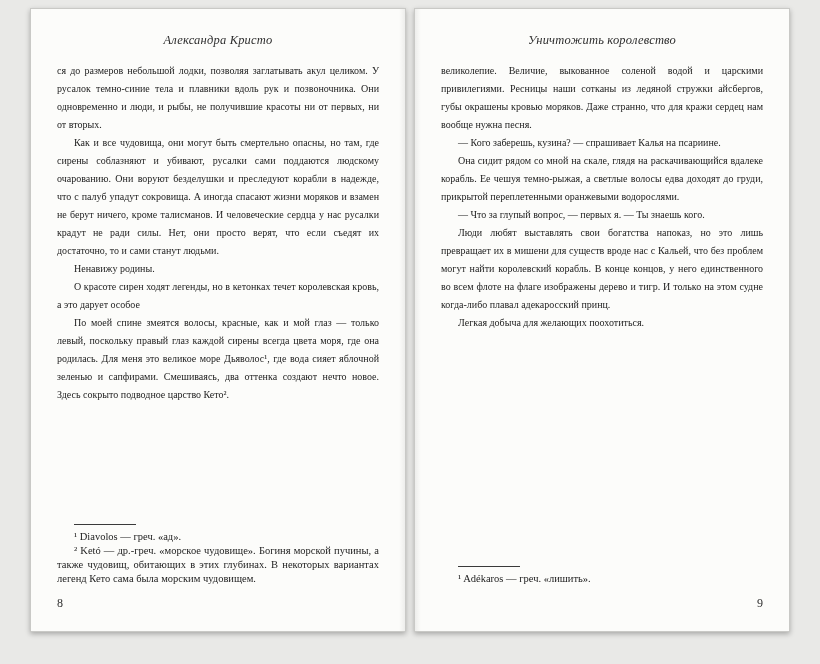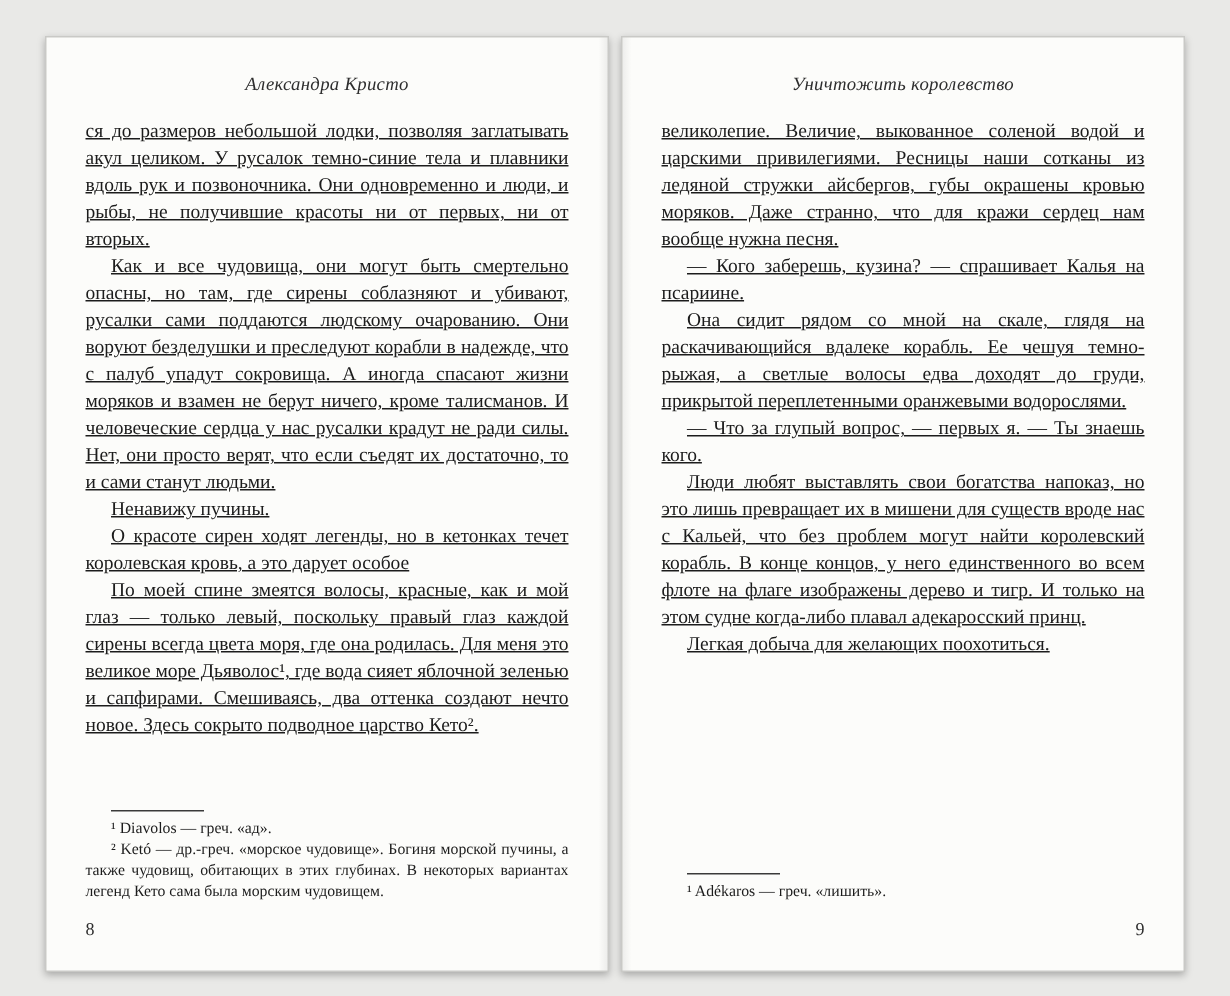--- a/index.html
+++ b/index.html
@@ -6,21 +6,21 @@
   html, body { width: 820px; height: 664px; }
   body {
     background: #e9e9e7;
     font-family: "Liberation Serif", "DejaVu Serif", serif;
     overflow: hidden;
   }
   .spread {
     display: flex;
     justify-content: center;
     gap: 8px;
-    padding-top: 24px;
+    padding-top: 8px;
   }
   .page {
     width: 376px;
     height: 624px;
     background: #fcfcfa;
     border: 1px solid #c9c9c6;
     box-shadow: 0 2px 5px rgba(0,0,0,0.28);
     padding: 24px 26px 20px;
     display: flex;
     flex-direction: column;
@@ -44,25 +44,24 @@
   }
   .running-head {
     text-align: center;
     font-style: italic;
     font-size: 12.5px;
     color: #2e2e2e;
     letter-spacing: 0.2px;
     margin-bottom: 14px;
   }
   .body-text {
-    font-size: 13px;
+    font-size: 10px;
     line-height: 18px;
     color: #1c1c1c;
     text-align: justify;
-    text-decoration: underline;
   }
   .body-text p { text-indent: 17px; }
   .body-text p.noindent { text-indent: 0; }
   .footnotes {
     margin-top: auto;
     font-size: 10.5px;
     line-height: 14px;
     color: #1c1c1c;
     text-align: justify;
   }
@@ -82,21 +81,21 @@
 </head>
 <body>
 
 <div class="spread">
 
   <div class="page left">
     <div class="running-head">Александра Кристо</div>
     <div class="body-text">
       <p class="noindent">ся до размеров небольшой лодки, позволяя заглатывать акул целиком. У русалок темно-синие тела и плавники вдоль рук и позвоночника. Они одновременно и люди, и рыбы, не получившие красоты ни от первых, ни от вторых.</p>
       <p>Как и все чудовища, они могут быть смертельно опасны, но там, где сирены соблазняют и убивают, русалки сами поддаются людскому очарованию. Они воруют безделушки и преследуют корабли в надежде, что с палуб упадут сокровища. А иногда спасают жизни моряков и взамен не берут ничего, кроме талисманов. И человеческие сердца у нас русалки крадут не ради силы. Нет, они просто верят, что если съедят их достаточно, то и сами станут людьми.</p>
-      <p>Ненавижу пучины.</p>
+      <p>Ненавижу родины.</p>
       <p>О красоте сирен ходят легенды, но в кетонках течет королевская кровь, а это дарует особое</p>
       <p>По моей спине змеятся волосы, красные, как и мой глаз — только левый, поскольку правый глаз каждой сирены всегда цвета моря, где она родилась. Для меня это великое море Дьяволос¹, где вода сияет яблочной зеленью и сапфирами. Смешиваясь, два оттенка создают нечто новое. Здесь сокрыто подводное царство Кето².</p>
     </div>
     <div class="footnotes">
       <div class="fn-rule"></div>
       <p>¹ Diavolos — греч. «ад».</p>
       <p>² Ketó — др.-греч. «морское чудовище». Богиня морской пучины, а также чудовищ, обитающих в этих глубинах. В некоторых вариантах легенд Кето сама была морским чудовищем.</p>
     </div>
     <div class="page-number">8</div>
   </div>

